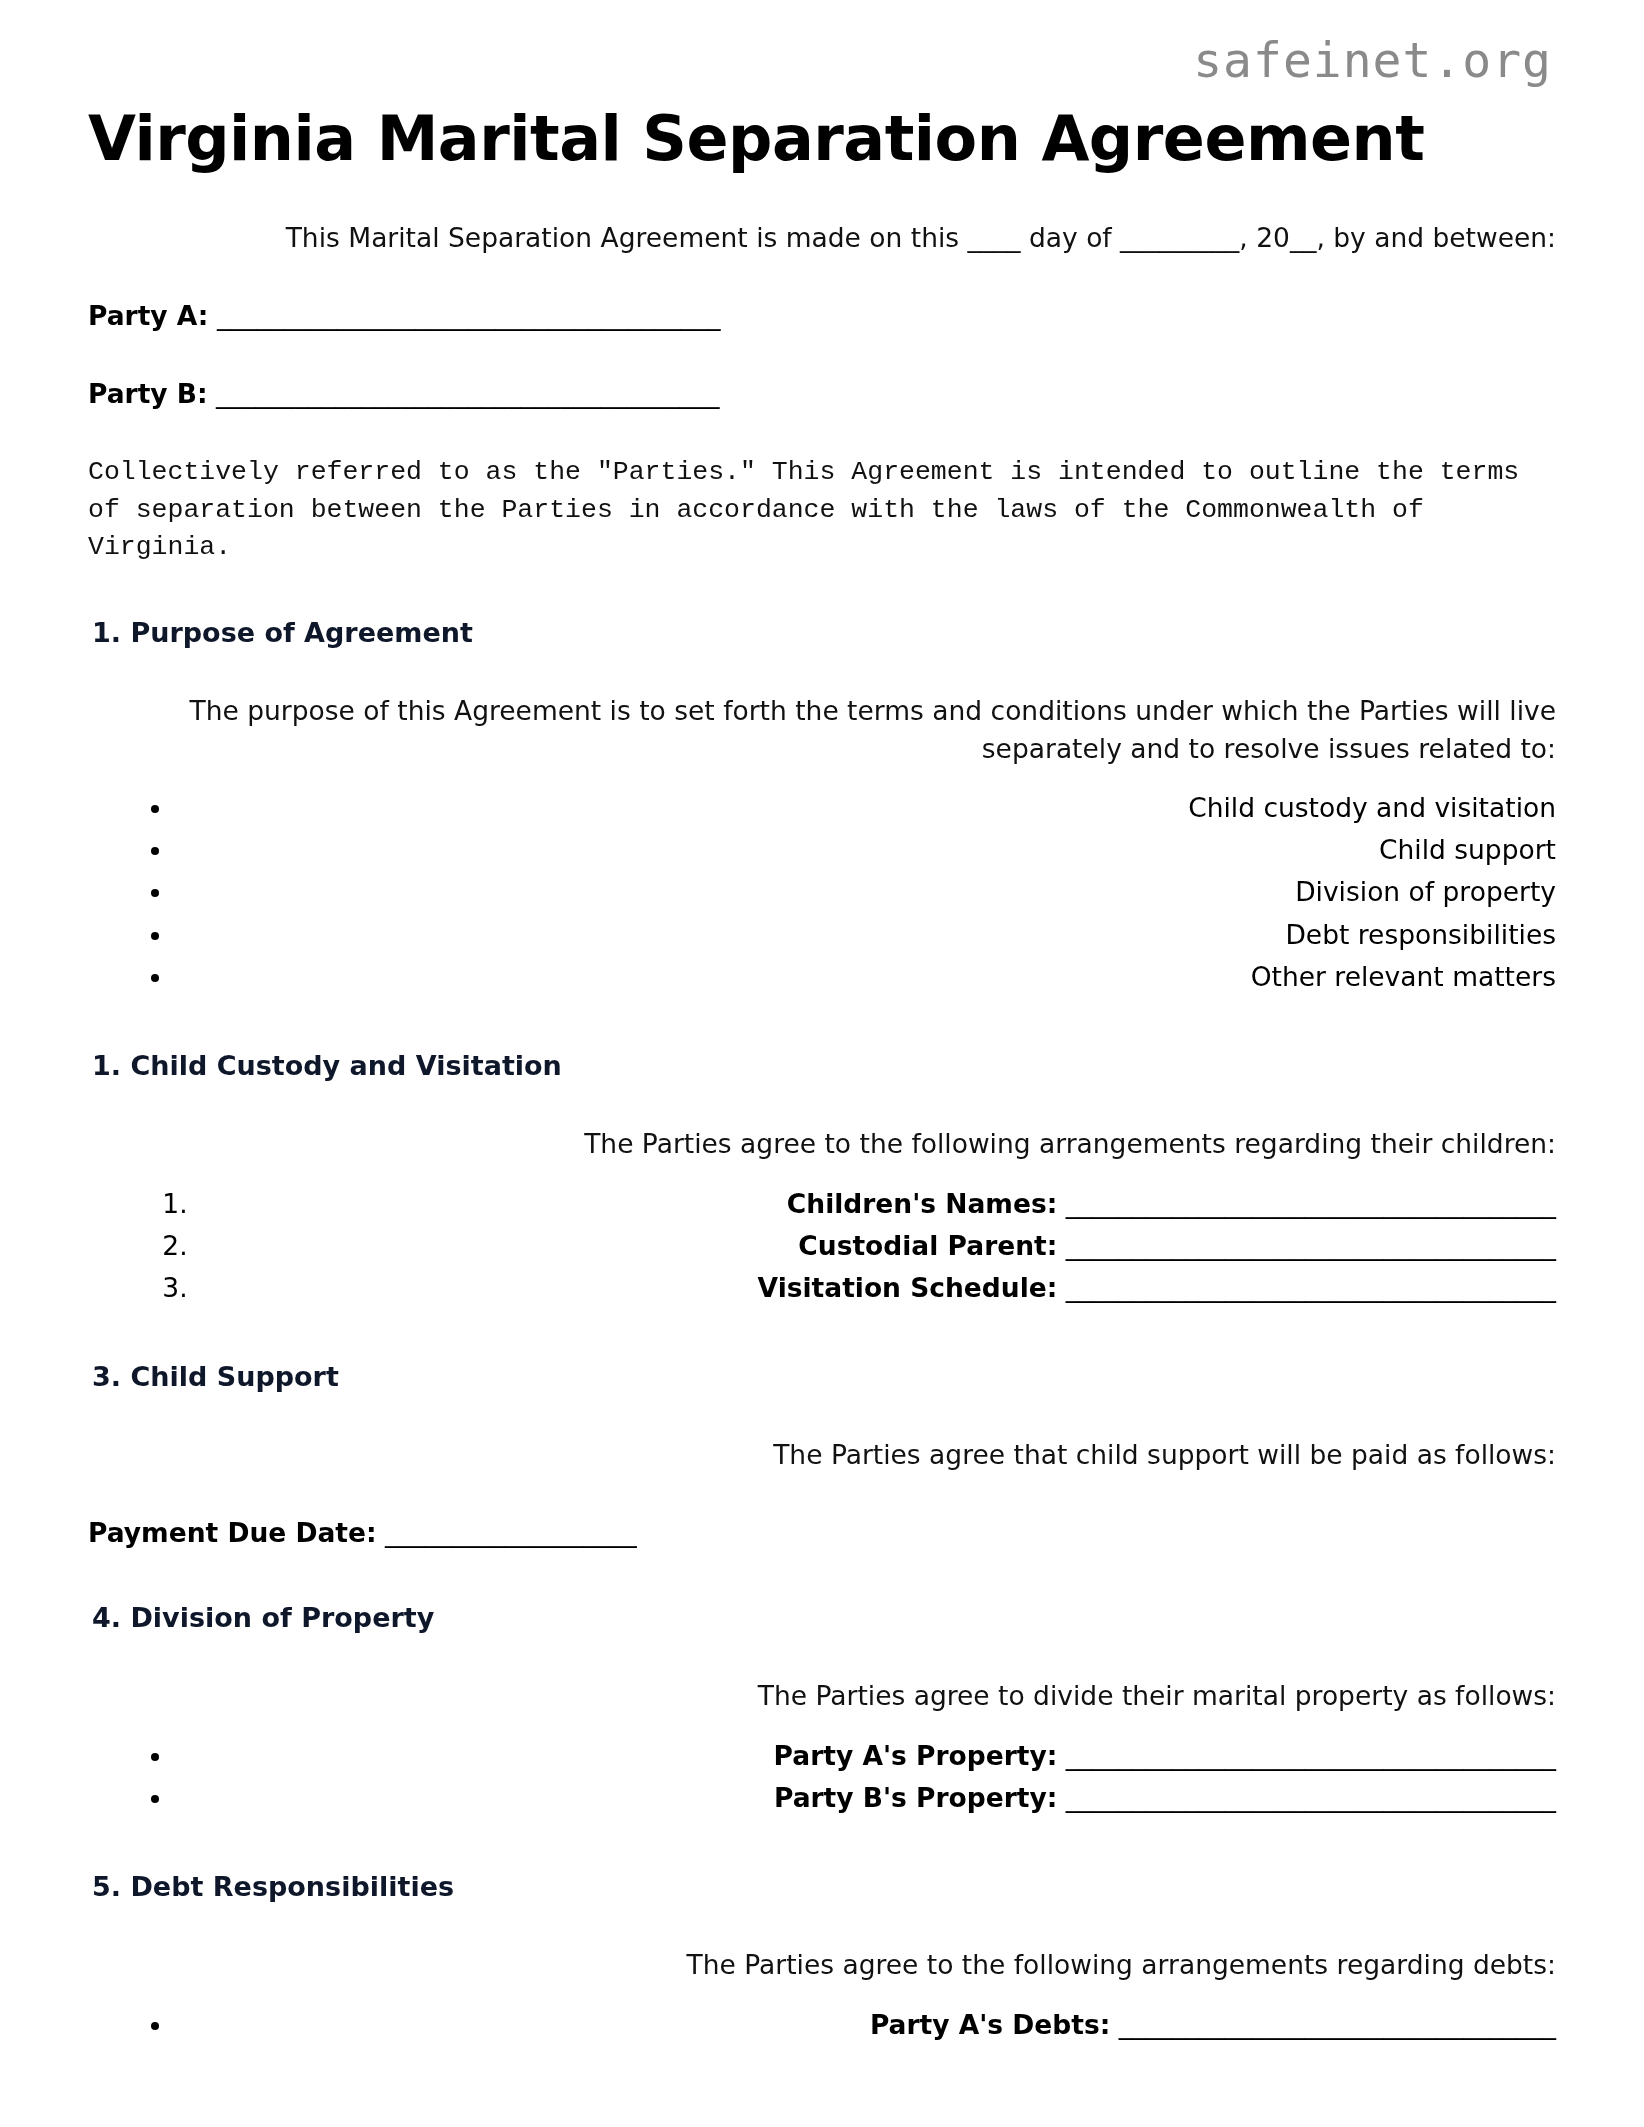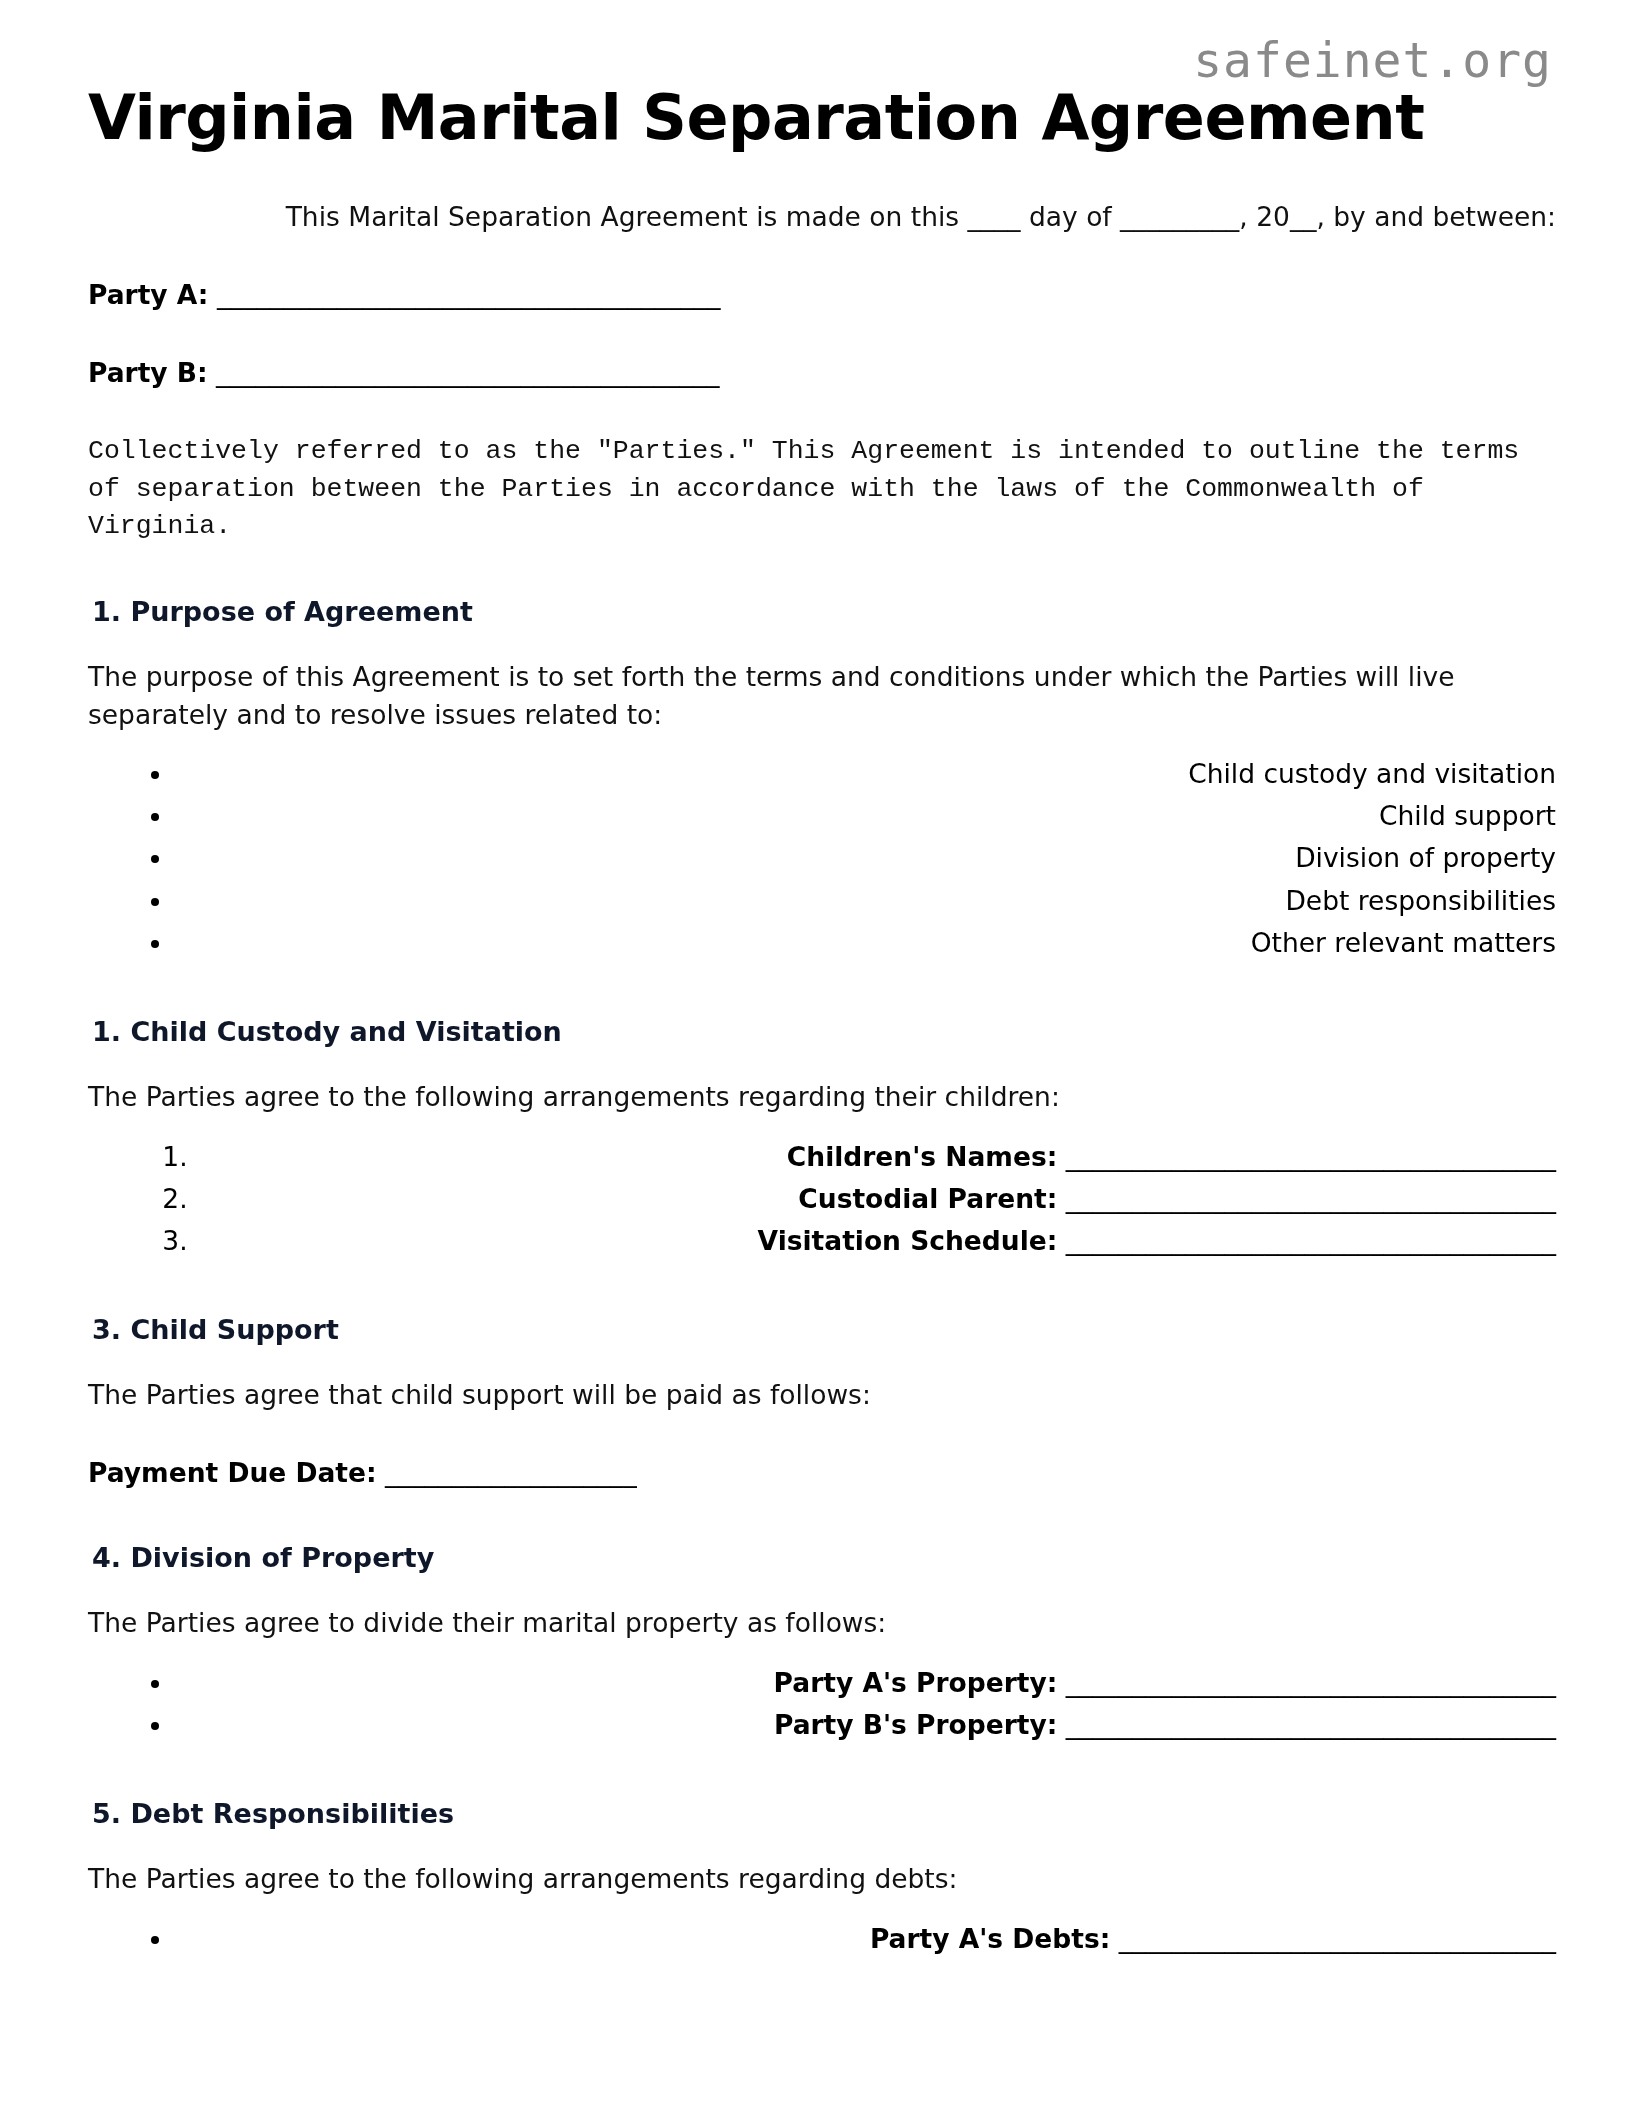--- a/index.html
+++ b/index.html
@@ -34,38 +34,38 @@
     font-size: 48px;
     letter-spacing: 1px;
     color: #8a8a8a;
     white-space: nowrap;
     line-height: 1;
   }
 
   
   .doc-title {
     margin: 0;
-    padding-top: 83px;
+    padding-top: 104px;
     font-size: 62px;
     font-weight: bold;
     letter-spacing: -0.5px;
     line-height: 1.12;
     color: #000;
   }
 
   
   .para {
     font-size: 26.5px;
     line-height: 1.42;
     margin: 0;
     color: #111;
   }
 
   .sp-intro { margin-top: 46px; text-align: right; }
-  .sp-md    { margin-top: 29px; }
+  .sp-md    { margin-top: 42px; text-align: right; }
   .sp-lg    { margin-top: 40px; font-family: Liberation Mono, monospace; }
 
   .h2 {
     font-size: 27px;
     font-weight: bold;
     margin: 4px;
     padding-top: 44px;
     line-height: 1.3;
     color: #0f172a;
   }

